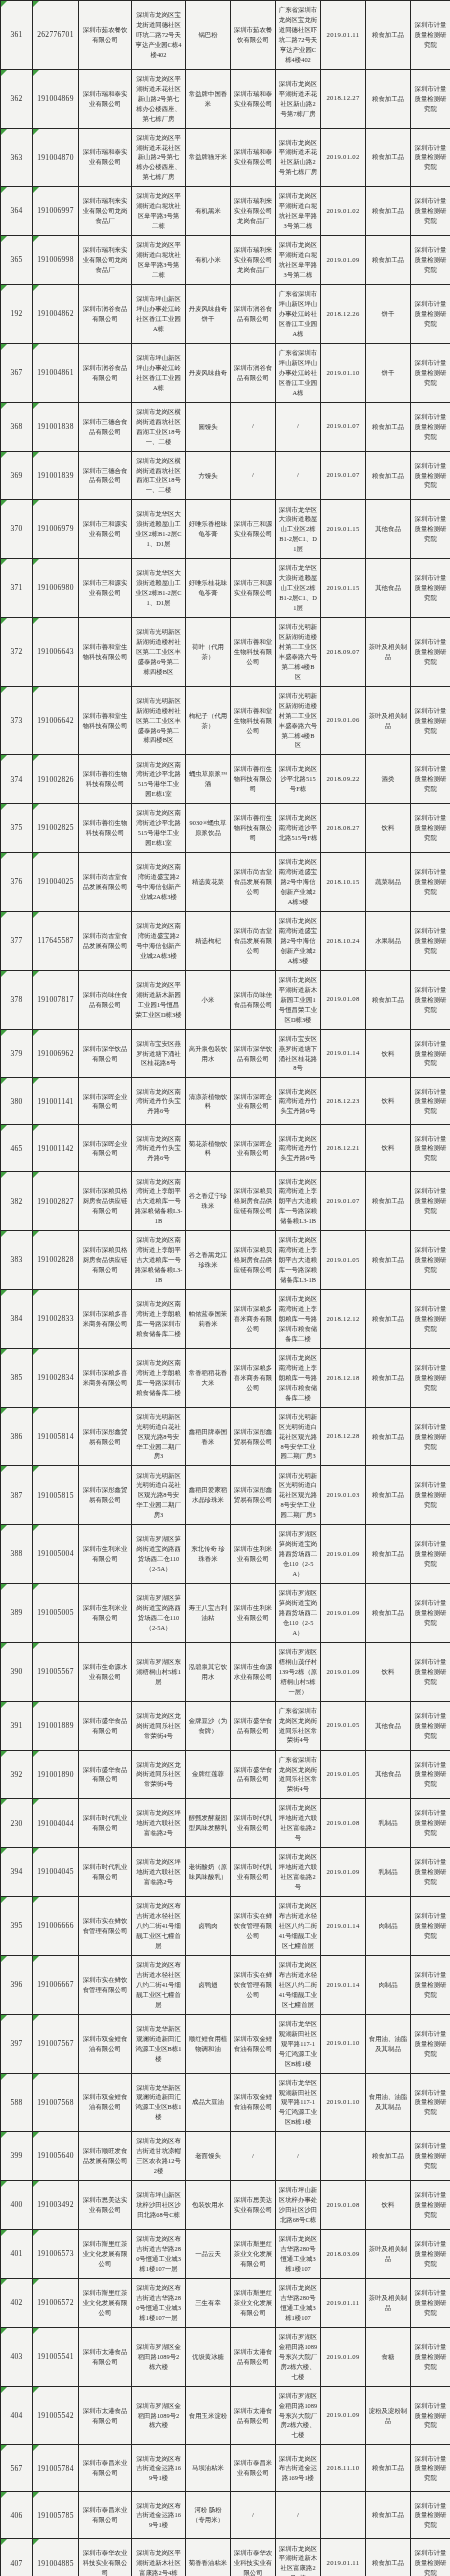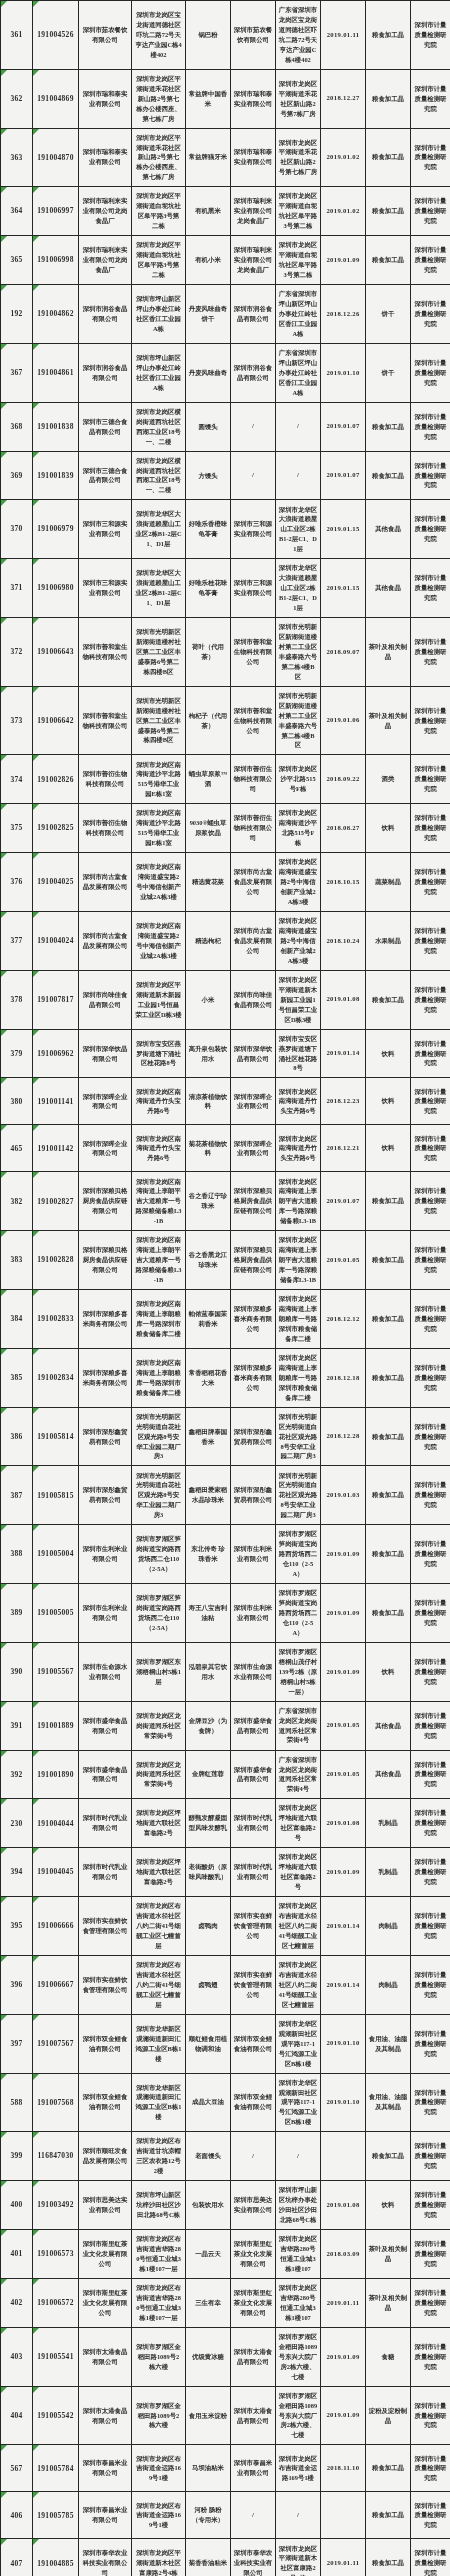--- a/index.html
+++ b/index.html
@@ -1,21 +1,21 @@
 <!DOCTYPE html>
 <html style="font-size:8.2px"><head>
 <meta charset="utf-8">
 <style>
   html,body{margin:0;padding:0;background:#e9e9e7;}
   .page{width:451px;background:#f2f2f0;font-family:"Liberation Serif","DejaVu Serif",serif;color:#2e2e2e;}
   table{width:451px;border-collapse:collapse;table-layout:fixed;background:#f2f2f0;}
   td{border:0.8px solid #262626;border-top-width:1.3px;border-bottom-width:1.3px;
      text-align:center;vertical-align:middle;padding:4.1px 2.6px;font-size:6.4px;line-height:1.55;
      word-break:break-all;position:relative;background:#f3f3f1;}
-  tr{height:47px;font-weight:bold;}
+  tr{height:47px;}
   td.num{font-size:7.5px;letter-spacing:0.3px;}
   td.date{font-size:6.7px;letter-spacing:0.3px;white-space:nowrap;}
   td.corner::before{content:"";position:absolute;top:0;left:0;width:0;height:0;
      border-top:6.7px solid #3f9e3f;border-right:6.7px solid transparent;}
   .slash{font-size:6.7px;}
 </style>
 </head>
 <body>
 
 <div class="page">
@@ -28,21 +28,21 @@
         <col style="width:45px">
         <col style="width:45px">
       <col style="width:45px">
         <col style="width:45px">
         <col style="width:45px">
       <col style="width:40px">
     </colgroup>
     <tbody id="rows-body">
         <tr>
           <td class="num corner">361</td>
-          <td class="num corner">191004526</td>
+          <td class="num corner">262776701</td>
           <td>深圳市茹农餐饮有限公司</td>
           <td>深圳市龙岗区宝龙街道同德社区吓坑二路72号天亨达产业园C栋4楼402</td>
           <td>锅巴粉</td>
           <td>深圳市茹农餐饮有限公司</td>
           <td>广东省深圳市龙岗区宝龙街道同德社区吓坑二路72号天亨达产业园C栋4楼402</td>
           <td class="date">2019.01.11</td>
           <td>粮食加工品</td>
           <td>深圳市计量质量检测研究院</td>
         </tr>
         <tr>
@@ -220,21 +220,21 @@
           <td>深圳市龙岗区南湾街道盛宝路2号中海信创新产业城2A栋3楼</td>
           <td>精选黄花菜</td>
           <td>深圳市尚古堂食品发展有限公司</td>
           <td>深圳市龙岗区南湾街道盛宝路2号中海信创新产业城2A栋3楼</td>
           <td class="date">2018.10.15</td>
           <td>蔬菜制品</td>
           <td>深圳市计量质量检测研究院</td>
         </tr>
         <tr>
           <td class="num corner">377</td>
-          <td class="num corner">191004024</td>
+          <td class="num corner">117645587</td>
           <td>深圳市尚古堂食品发展有限公司</td>
           <td>深圳市龙岗区南湾街道盛宝路2号中海信创新产业城2A栋3楼</td>
           <td>精选枸杞</td>
           <td>深圳市尚古堂食品发展有限公司</td>
           <td>深圳市龙岗区南湾街道盛宝路2号中海信创新产业城2A栋3楼</td>
           <td class="date">2018.10.24</td>
           <td>水果制品</td>
           <td>深圳市计量质量检测研究院</td>
         </tr>
         <tr>
@@ -484,21 +484,21 @@
           <td>深圳市龙华新区观澜街道新田汇鸿源工业区B栋1楼</td>
           <td>成品大豆油</td>
           <td>深圳市双金鲤食油有限公司</td>
           <td>深圳市龙华区观湖新田社区观平路117-1号汇鸿源工业区B栋1楼</td>
           <td class="date">2019.01.10</td>
           <td>食用油、油脂及其制品</td>
           <td>深圳市计量质量检测研究院</td>
         </tr>
         <tr>
           <td class="num corner">399</td>
-          <td class="num corner">116847030</td>
+          <td class="num corner">191005640</td>
           <td>深圳市顺旺发食品发展有限公司</td>
           <td>深圳市龙岗区布吉街道甘坑凉帽三区农衣路12号2楼</td>
           <td>老面馒头</td>
           <td class="slash">/</td>
           <td class="slash">/</td>
           <td class="date"></td>
           <td>粮食加工品</td>
           <td>深圳市计量质量检测研究院</td>
         </tr>
         <tr>

